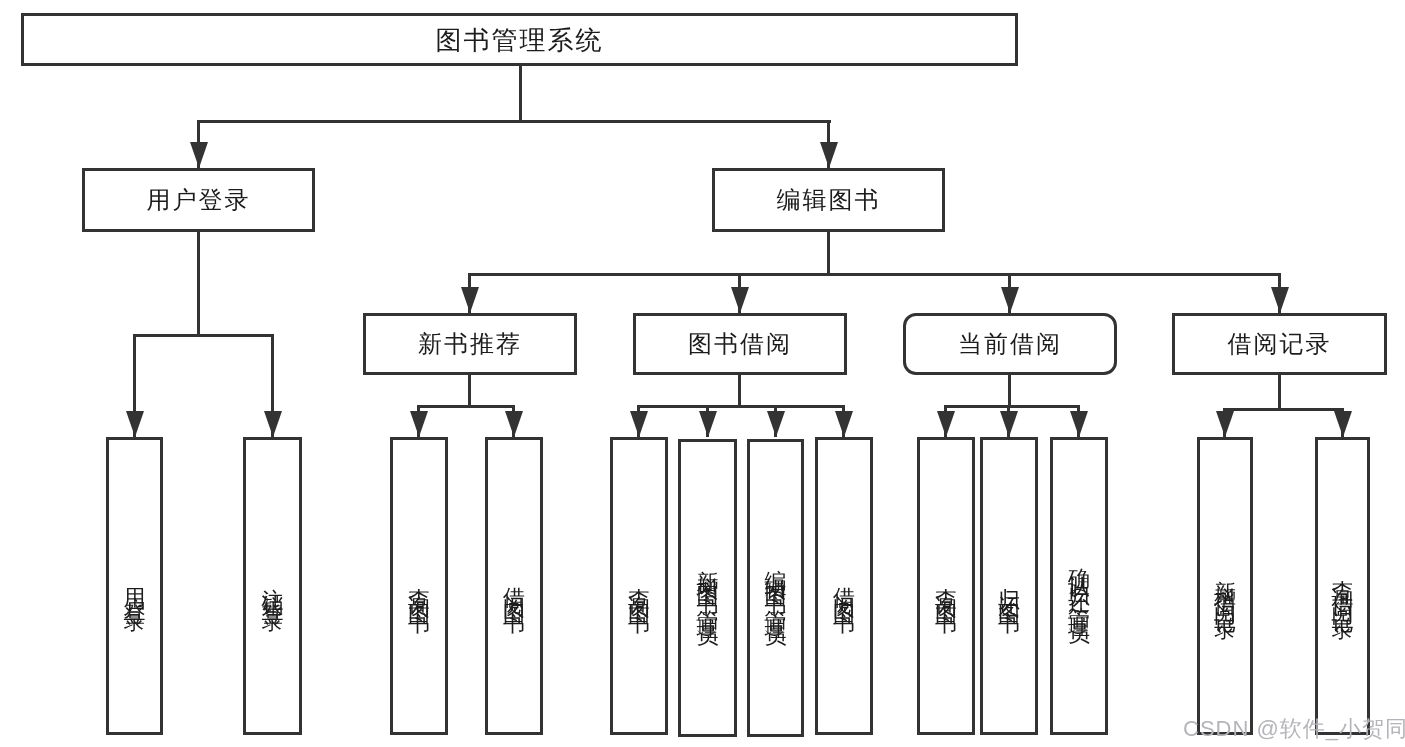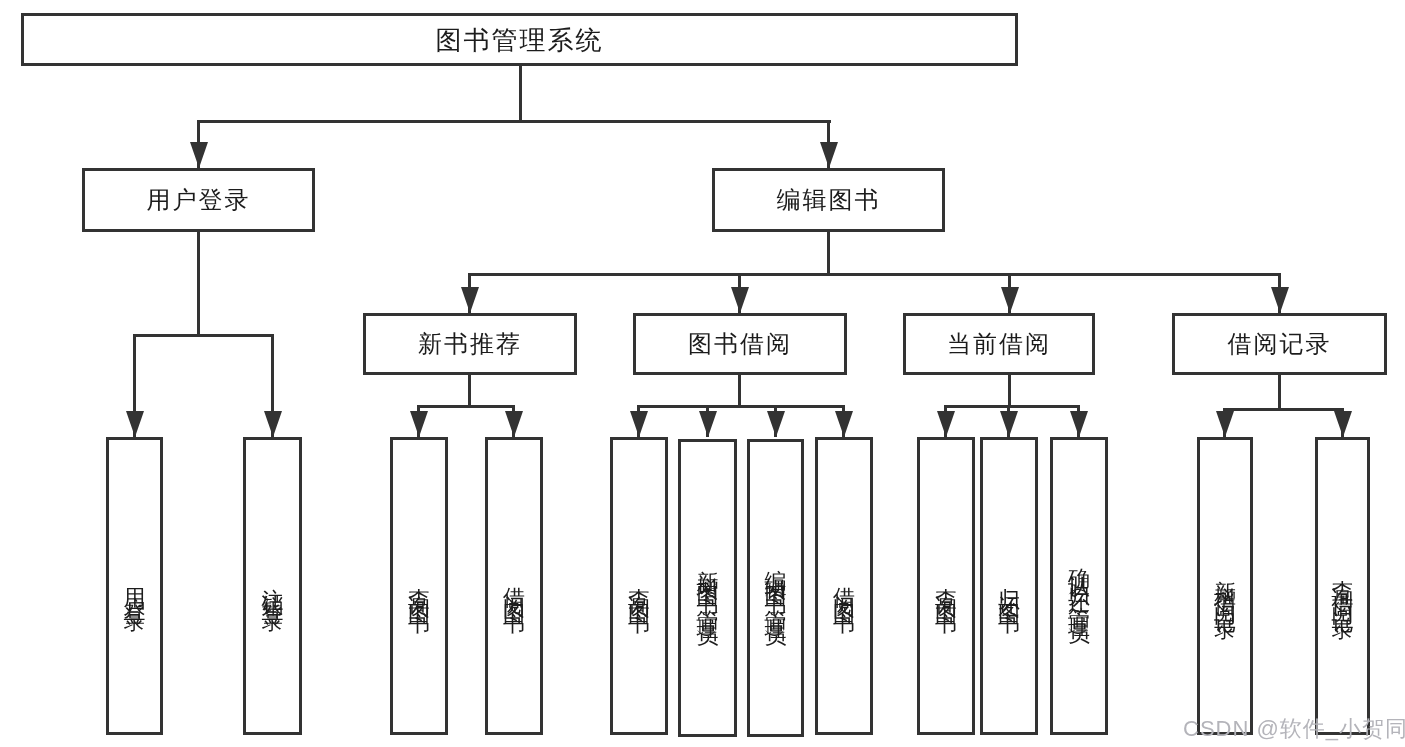--- a/index.html
+++ b/index.html
@@ -111,21 +111,21 @@
   <div class="ahead" style="left:731px; top:287px;"></div>
   <div class="ahead" style="left:1001px; top:287px;"></div>
   <div class="ahead" style="left:1271px; top:287px;"></div>
 
   <div class="node hnode" style="left:633px; top:313px; width:214px; height:62px;">
     <span>图书借阅</span>
   </div>
   <div class="node hnode" style="left:363px; top:313px; width:214px; height:62px;">
     <span>新书推荐</span>
   </div>
-  <div class="node hnode" style="left:903px; top:313px; width:192px; height:62px;">
+  <div class="node hnode" style="left:903px; top:313px; width:214px; height:62px;border-radius:13px;">
     <span>当前借阅</span>
   </div>
   <div class="node hnode" style="left:1172px; top:313px; width:215px; height:62px;">
     <span>借阅记录</span>
   </div>
 
   <div class="cline" style="left:468px; top:375px; width:3px; height:30px;"></div>
   <div class="cline" style="left:417px; top:405px; width:98px; height:3px;"></div>
   <div class="cline" style="left:417px; top:405px; width:3px; height:32px;"></div>
   <div class="cline" style="left:512px; top:405px; width:3px; height:32px;"></div>

